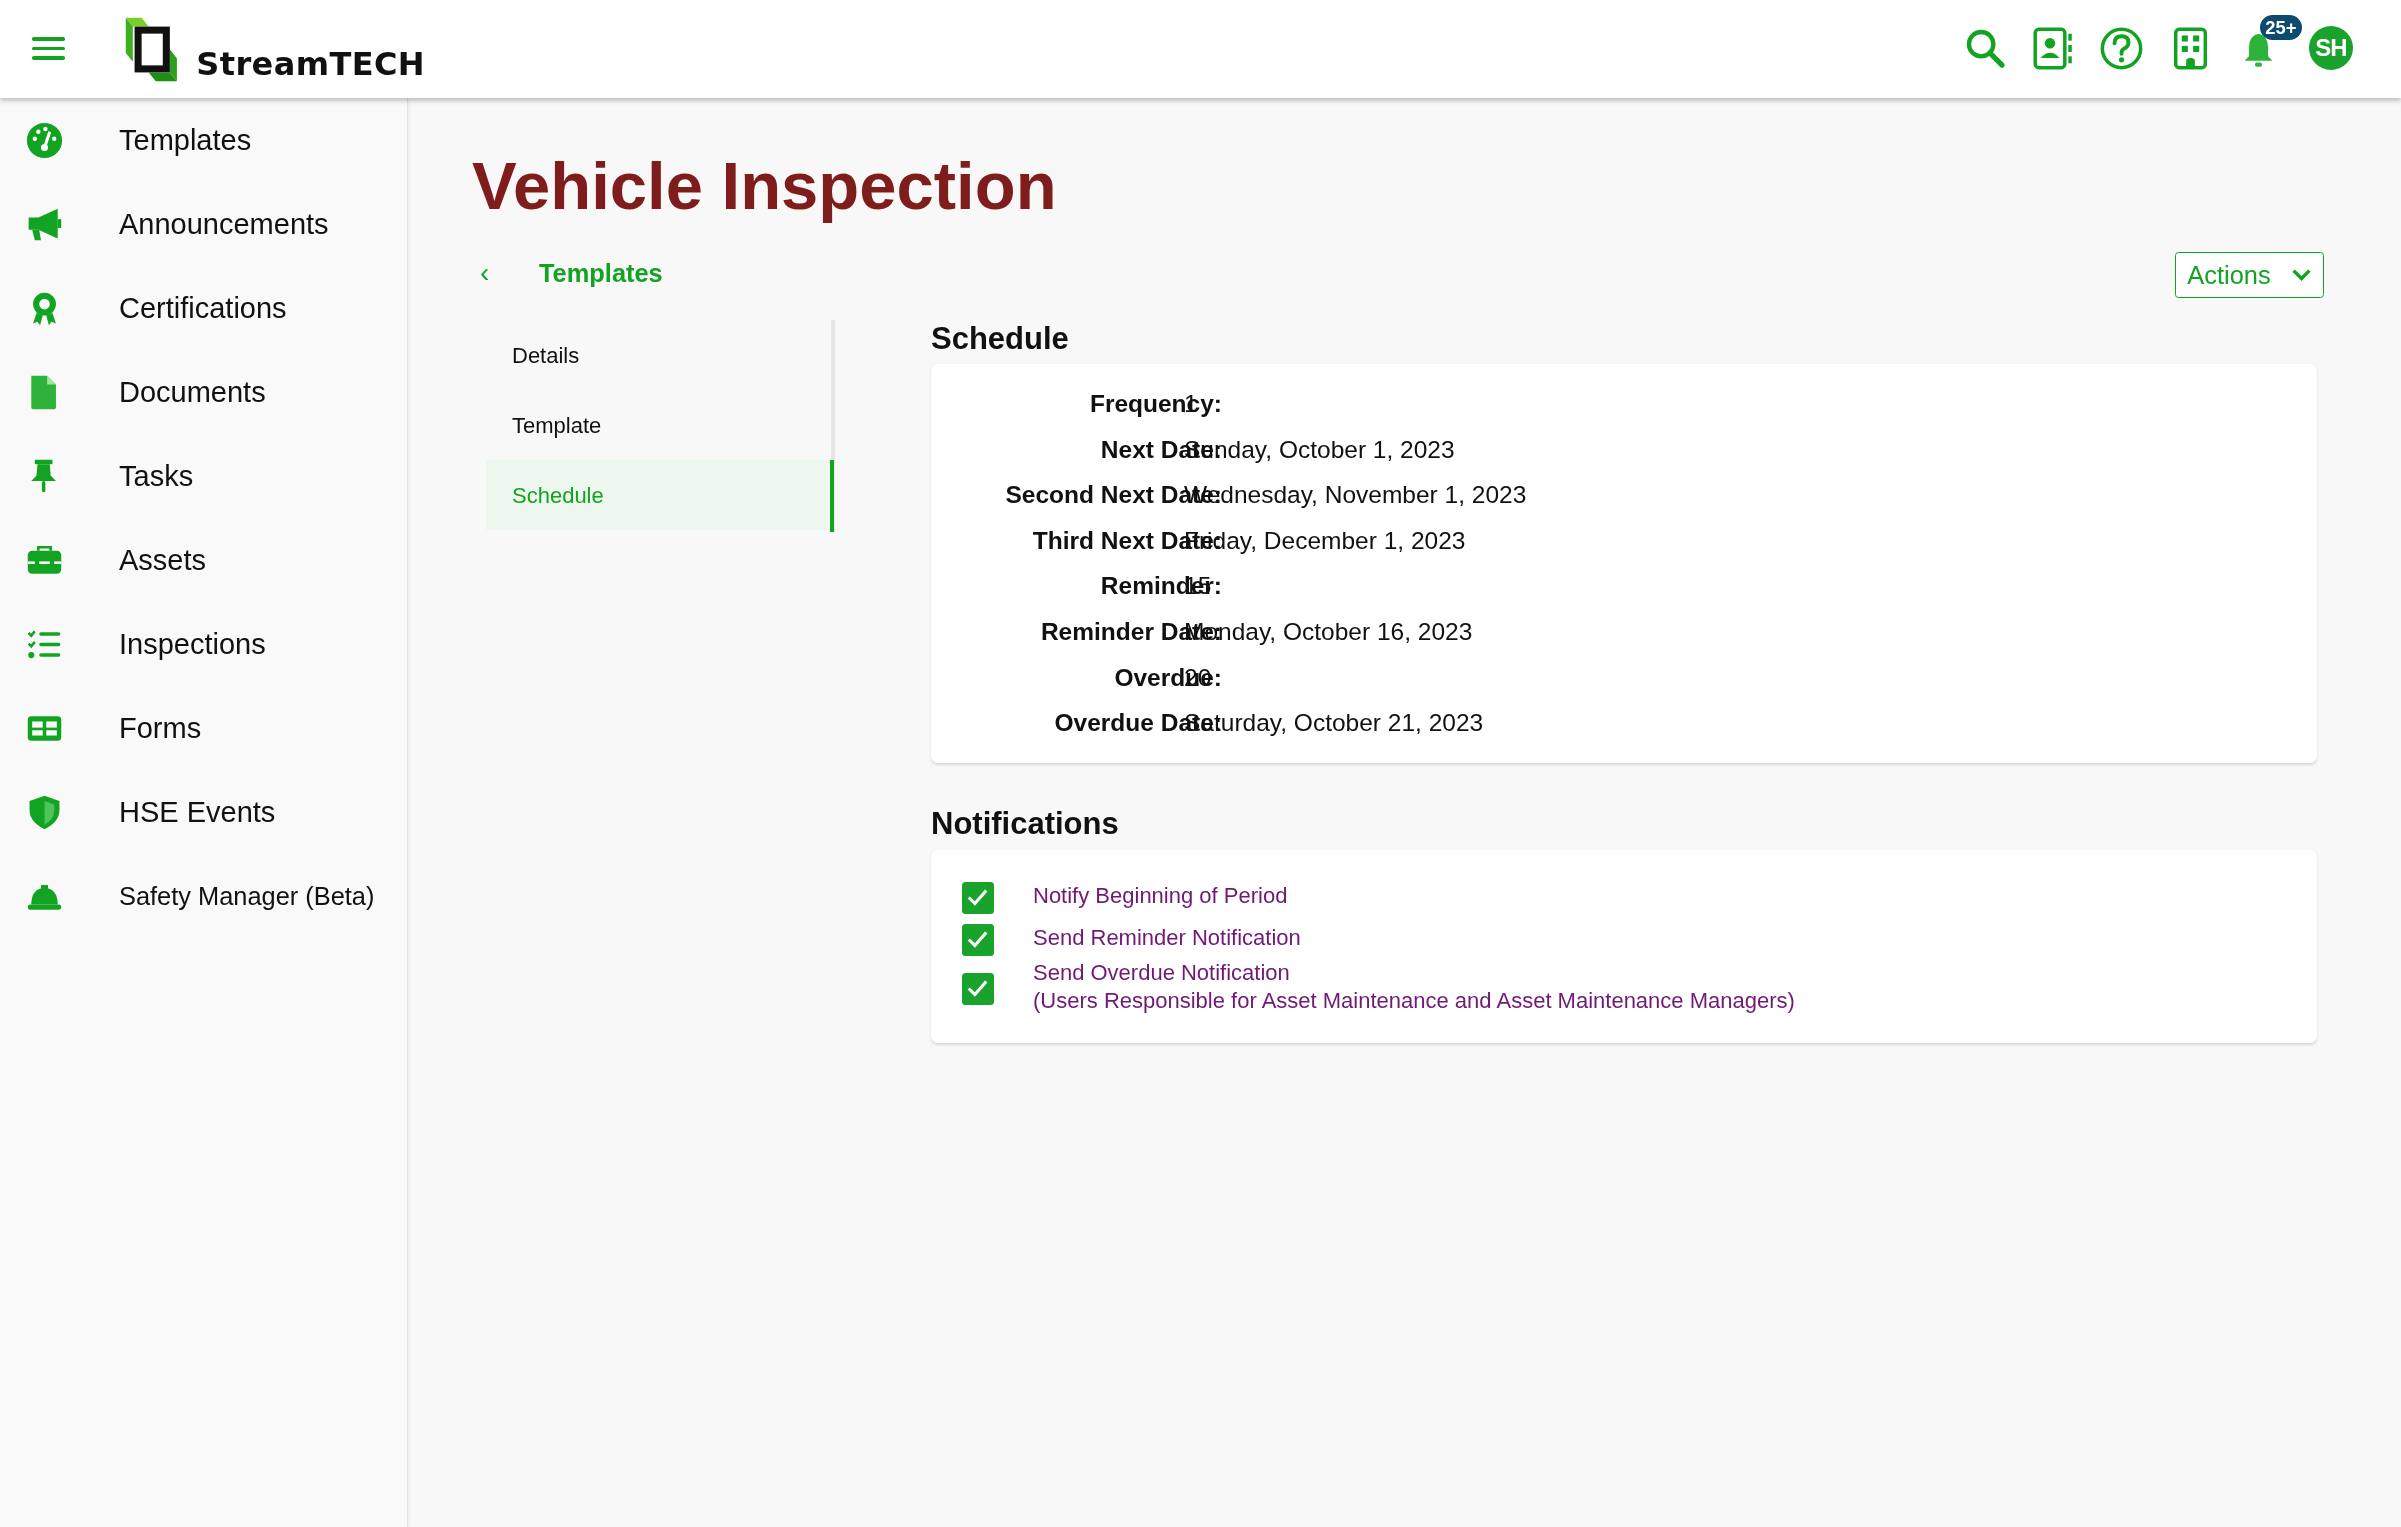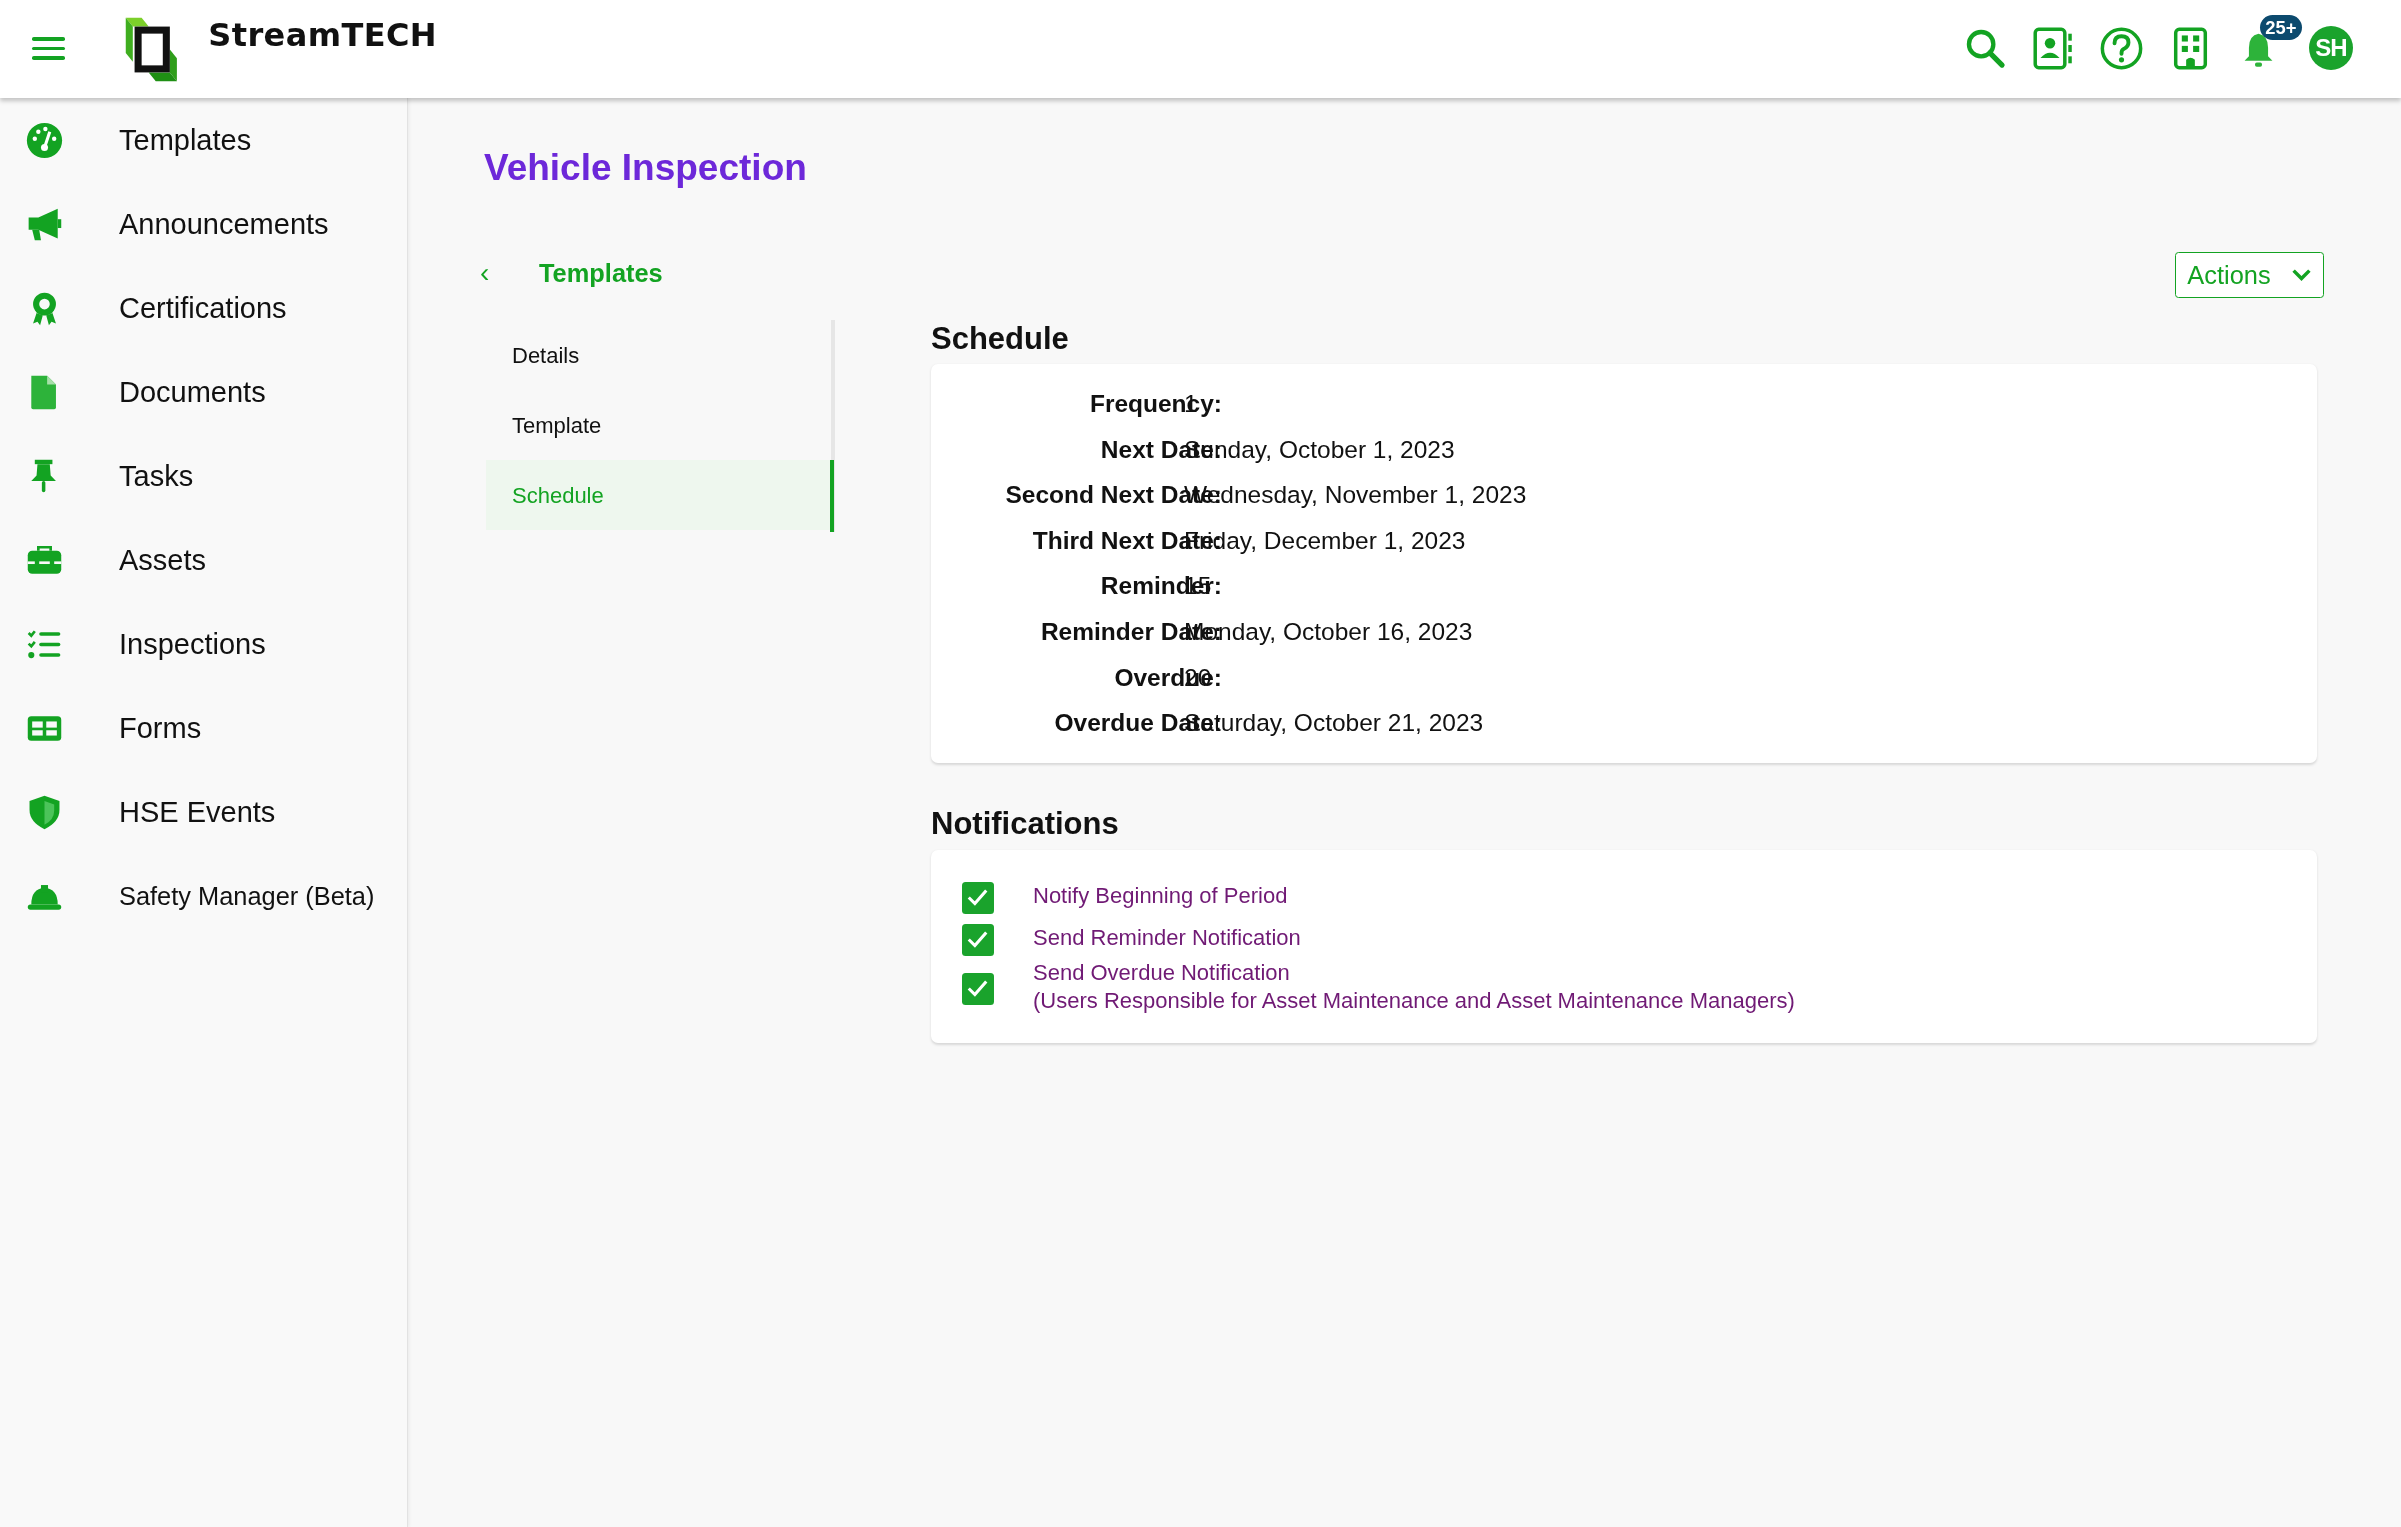--- a/index.html
+++ b/index.html
@@ -1,33 +1,33 @@
 <!DOCTYPE html>
 <html style="font-size:14px"><head>
 <meta charset="utf-8">
 <style>
   * { box-sizing: border-box; margin: 0; padding: 0; }
   html, body { width: 2401px; height: 1527px; overflow: hidden; background: #f8f8f8; font-family: "Liberation Sans", sans-serif; color: #111; }
   .header { position: absolute; left: 0; top: 0; width: 2401px; height: 98px; background: #fff; box-shadow: 0 2.6px 4.4px rgba(0,0,0,0.22); z-index: 5; }
   .hamburger { position: absolute; left: 32px; top: 37px; width: 33px; height: 24.5px; cursor: pointer; }
   .hamburger span { display: block; height: 3.5px; background: #13a322; border-radius: 1.8px; margin-bottom: 6.1px; }
-  .logo { position: absolute; left: 124px; top: 16px; height: 67px; display: flex; align-items: flex-start; gap: 12px; }
+  .logo { position: absolute; left: 124px; top: 16px; height: 67px; display: flex; align-items: flex-end; }
   .logo-mark { position: relative; width: 67px; height: 67px; }
   .logo-text { font-family: "DejaVu Sans", sans-serif; font-weight: bold; font-size: 32px; color: #111; margin-left: 5.3px; letter-spacing: 0.4px; }
   .hicon { position: absolute; top: 24.5px; width: 47px; height: 47px; cursor: pointer; }
   .badge { position: absolute; left: 2260px; top: 15px; background: #0c4a6e; color: #fff; font-size: 18.4px; font-weight: bold; padding: 1.8px 5.3px; border-radius: 14px; line-height: 21px; }
   .avatar { position: absolute; left: 2309px; top: 26px; width: 44px; height: 44px; border-radius: 50%; background: #1aa32c; color: #fff; font-weight: bold; font-size: 24px; display: flex; align-items: center; justify-content: center; letter-spacing: -0.9px; }
 
   .sidebar { position: absolute; left: 0; top: 98px; width: 408px; height: 1429px; background: #f9f9f9; border-right: 1.8px solid #e2e2e2; box-shadow: 1.8px 0 3.5px rgba(0,0,0,0.06); }
   .nav-item { position: absolute; left: 0; width: 406px; height: 79px; cursor: pointer; }
   .nav-item .ic { position: absolute; left: 26px; top: 21px; width: 37px; height: 37px; }
   .nav-item .lbl { position: absolute; left: 119px; top: 23px; font-size: 29px; color: #111; white-space: nowrap; }
   .nav-item .lbl.small { font-size: 25.4px; top: 25.4px; }
 
-  .page-title { position: absolute; left: 484px; top: 147px; font-size: 37px; color: #6d28d9; white-space: nowrap; }
+  .page-title { position: absolute; left: 472px; top: 147px; font-size: 67px; color: #7f1d1d; white-space: nowrap; }
   .back { position: absolute; left: 480px; top: 257px; font-size: 28px; color: #13a322; cursor: pointer; }
   .back-link { position: absolute; left: 539px; top: 259px; font-size: 25.4px; color: #13a322; cursor: pointer; font-weight: bold; }
   .actions-btn { position: absolute; left: 2175px; top: 252px; width: 149px; height: 46px; border: 1.8px solid #13a322; border-radius: 3.5px; background: #fff; color: #13a322; font-size: 25.4px; display: flex; align-items: center; justify-content: center; gap: 20px; cursor: pointer; font-family: "Liberation Sans", sans-serif; }
 
   .subnav { position: absolute; left: 486px; top: 320px; width: 349px; height: 212px; border-right: 4.4px solid #e6e6e6; }
   .subnav-item { position: absolute; left: 0; width: 344px; height: 70px; cursor: pointer; }
   .subnav-item span { position: absolute; left: 26px; top: 23px; font-size: 22px; color: #111; }
   .subnav-item.active { background: #eef7ee; }
   .subnav-item.active span { color: #13a322; }
   .subnav-bar { position: absolute; left: 344px; top: 140px; width: 4.4px; height: 72px; background: #13a322; }

